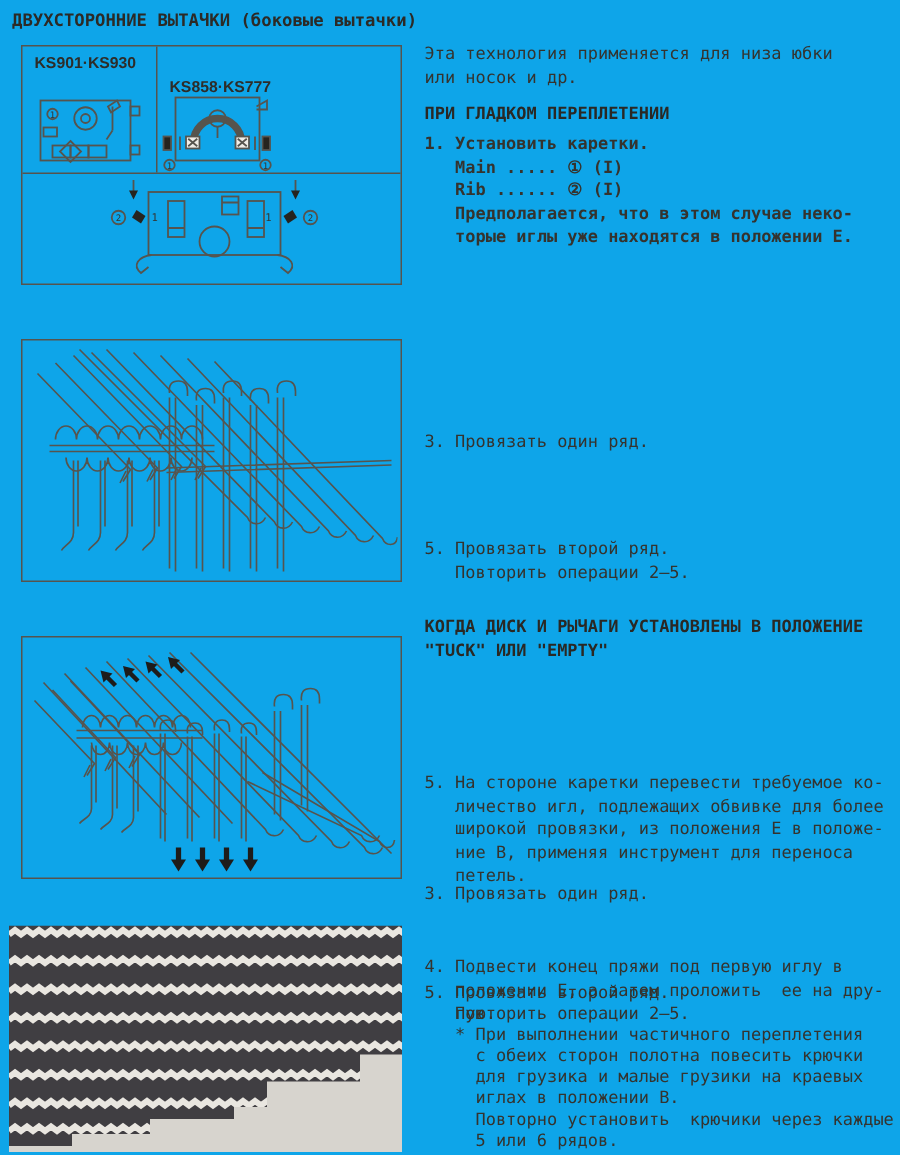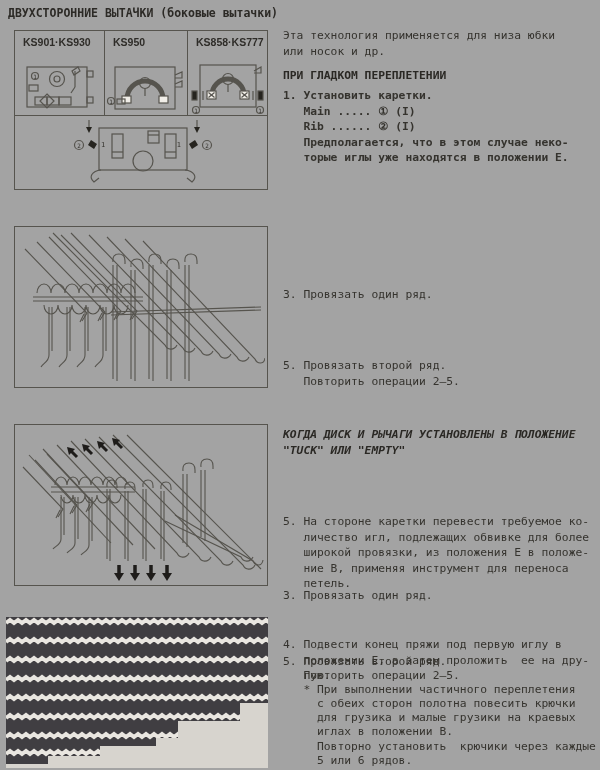--- a/index.html
+++ b/index.html
@@ -1,16 +1,16 @@
 <!DOCTYPE html>
 <html><head>
 <meta charset="utf-8">
 <style>
   html,body{margin:0;padding:0;}
-  .page{position:relative;width:600px;height:770px;background:#a3a3a3;overflow:hidden;
+  .page{position:relative;width:600px;height:770px;background:#0ea5e9;overflow:hidden;
         font-family:"DejaVu Sans Mono","Liberation Mono",monospace;color:#35332e;}
   .title{position:absolute;left:8px;top:6px;font-size:11.5px;line-height:14px;font-weight:bold;
          color:#2c2a26;white-space:pre;}
   .box{position:absolute;border:1.2px solid #56544e;}
   .prow{display:flex;height:84px;border-bottom:1.2px solid #56544e;}
   .pcell{position:relative;border-right:1.2px solid #56544e;text-align:center;}
   .pcell:last-child{border-right:none;}
   .plab{position:absolute;top:5px;left:8px;font-family:"Liberation Sans","DejaVu Sans",sans-serif;
         font-weight:bold;font-size:10.5px;color:#2e2c28;white-space:pre;}
   .psvg{position:absolute;left:0;bottom:0;}
@@ -44,39 +44,21 @@
             <rect x="72" y="8" width="6" height="6"></rect>
               <rect x="72" y="34" width="6" height="6"></rect>
             <rect x="20" y="34" width="12" height="8"></rect>
               <rect x="32" y="34" width="12" height="8"></rect>
               <rect x="44" y="34" width="12" height="8"></rect>
             <polygon points="32,31 39,38 32,45 25,38"></polygon>
           </g>
           <text x="20" y="15.5" font-size="6" text-anchor="middle" fill="#35332e">1</text>
         </svg>
       </div>
-      <div class="pcell" style="width:82px;">
-        <div class="plab">KS950</div>
-        <svg class="psvg" width="82" height="52" viewBox="0 0 82 52">
-          <g stroke="#56544e" stroke-width="1.2" fill="none">
-            <rect x="10" y="4" width="60" height="42"></rect>
-            <path d="M22,36 A18,18 0 0 1 58,36" stroke-width="5"></path>
-            <rect x="17" y="33" width="9" height="7" fill="#f0ede7"></rect>
-            <rect x="54" y="33" width="9" height="7" fill="#f0ede7"></rect>
-            <circle cx="40" cy="20" r="5.5"></circle>
-              <line x1="40" y1="25.5" x2="40" y2="33"></line>
-            <circle cx="6" cy="38" r="3.5"></circle>
-              <rect x="12" y="36" width="8" height="5"></rect>
-            <polyline points="70,12 77,9 77,15 70,15"></polyline>
-            <polyline points="70,21 77,18 77,24 70,24"></polyline>
-          </g>
-          <text x="6" y="40.5" font-size="6" text-anchor="middle" fill="#35332e">1</text>
-        </svg>
-      </div>
-      <div class="pcell" style="width:79px;">
+      <div class="pcell" style="width:79px;margin-top:16px;">
         <div class="plab">KS858·KS777</div>
         <svg class="psvg" width="79" height="52" viewBox="0 0 79 52">
           <g stroke="#56544e" stroke-width="1.2" fill="none">
             <rect x="12" y="2" width="56" height="42"></rect>
             <path d="M24,32 A16,16 0 0 1 56,32" stroke-width="5"></path>
             <rect x="19" y="28" width="9" height="8" fill="#f0ede7"></rect>
             <rect x="52" y="28" width="9" height="8" fill="#f0ede7"></rect>
             <line x1="20.5" y1="29.5" x2="26.5" y2="34.5"></line>
               <line x1="26.5" y1="29.5" x2="20.5" y2="34.5"></line>
             <line x1="53.5" y1="29.5" x2="59.5" y2="34.5"></line>
@@ -237,21 +219,21 @@
 или носок и др.</div>
   <div class="tx hd" style="top:68px;">ПРИ ГЛАДКОМ ПЕРЕПЛЕТЕНИИ</div>
   <div class="tx" style="top:88px;font-weight:bold;">1. Установить каретки.
    Main ..... ① (I)
    Rib ...... ② (I)
    Предполагается, что в этом случае неко-
    торые иглы уже находятся в положении E.</div>
   <div class="tx" style="top:287px;">3. Провязать один ряд.</div>
   <div class="tx" style="top:358px;">5. Провязать второй ряд.
    Повторить операции 2—5.</div>
-  <div class="tx hd" style="top:427px;font-style:italic;">КОГДА ДИСК И РЫЧАГИ УСТАНОВЛЕНЫ В ПОЛОЖЕНИЕ
+  <div class="tx hd" style="top:410px;">КОГДА ДИСК И РЫЧАГИ УСТАНОВЛЕНЫ В ПОЛОЖЕНИЕ
 "TUCK" ИЛИ "EMPTY"</div>
   <div class="tx" style="top:514px;">5. На стороне каретки перевести требуемое ко-
    личество игл, подлежащих обвивке для более
    широкой провязки, из положения E в положе-
    ние B, применяя инструмент для переноса
    петель.</div>
   <div class="tx" style="top:588px;">3. Провязать один ряд.</div>
   <div class="tx" style="top:608px;margin-top:29px;">4. Подвести конец пряжи под первую иглу в
    положении E, а затем проложить  ее на дру-
    гую.</div>

